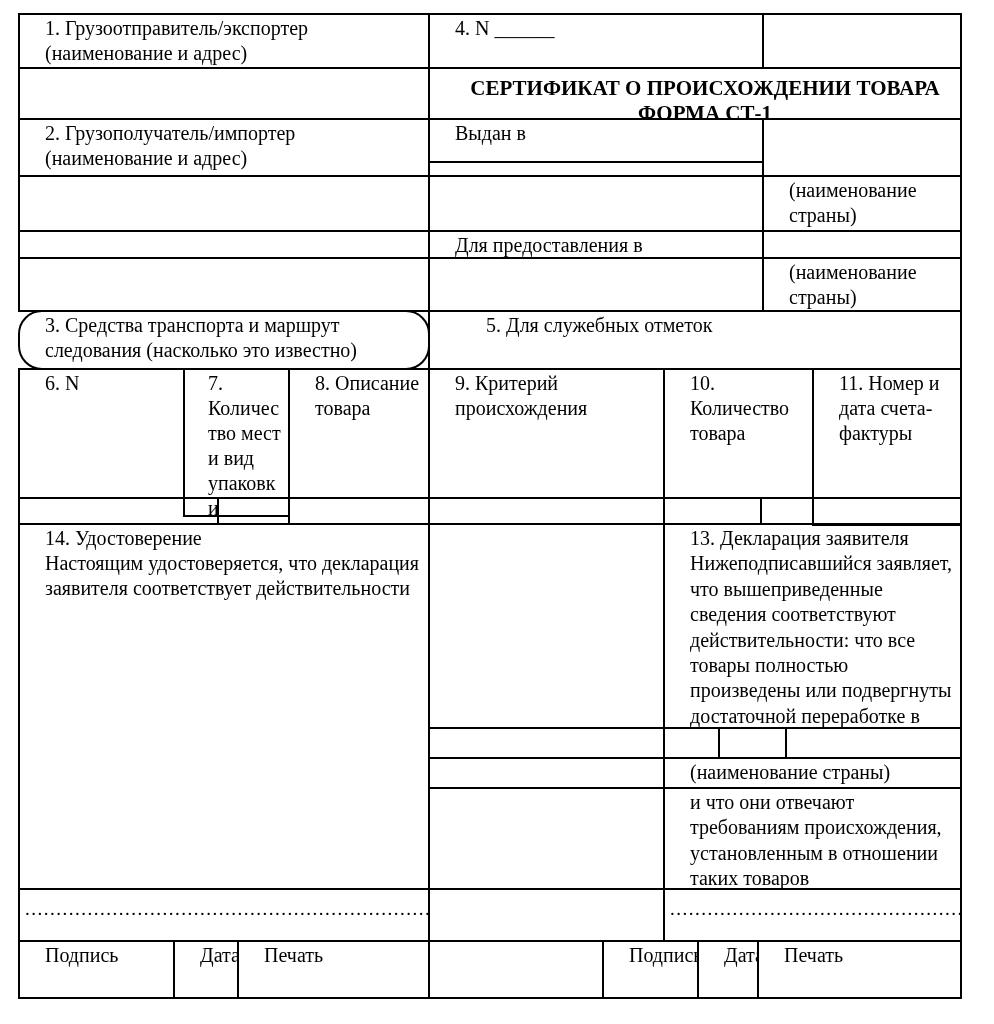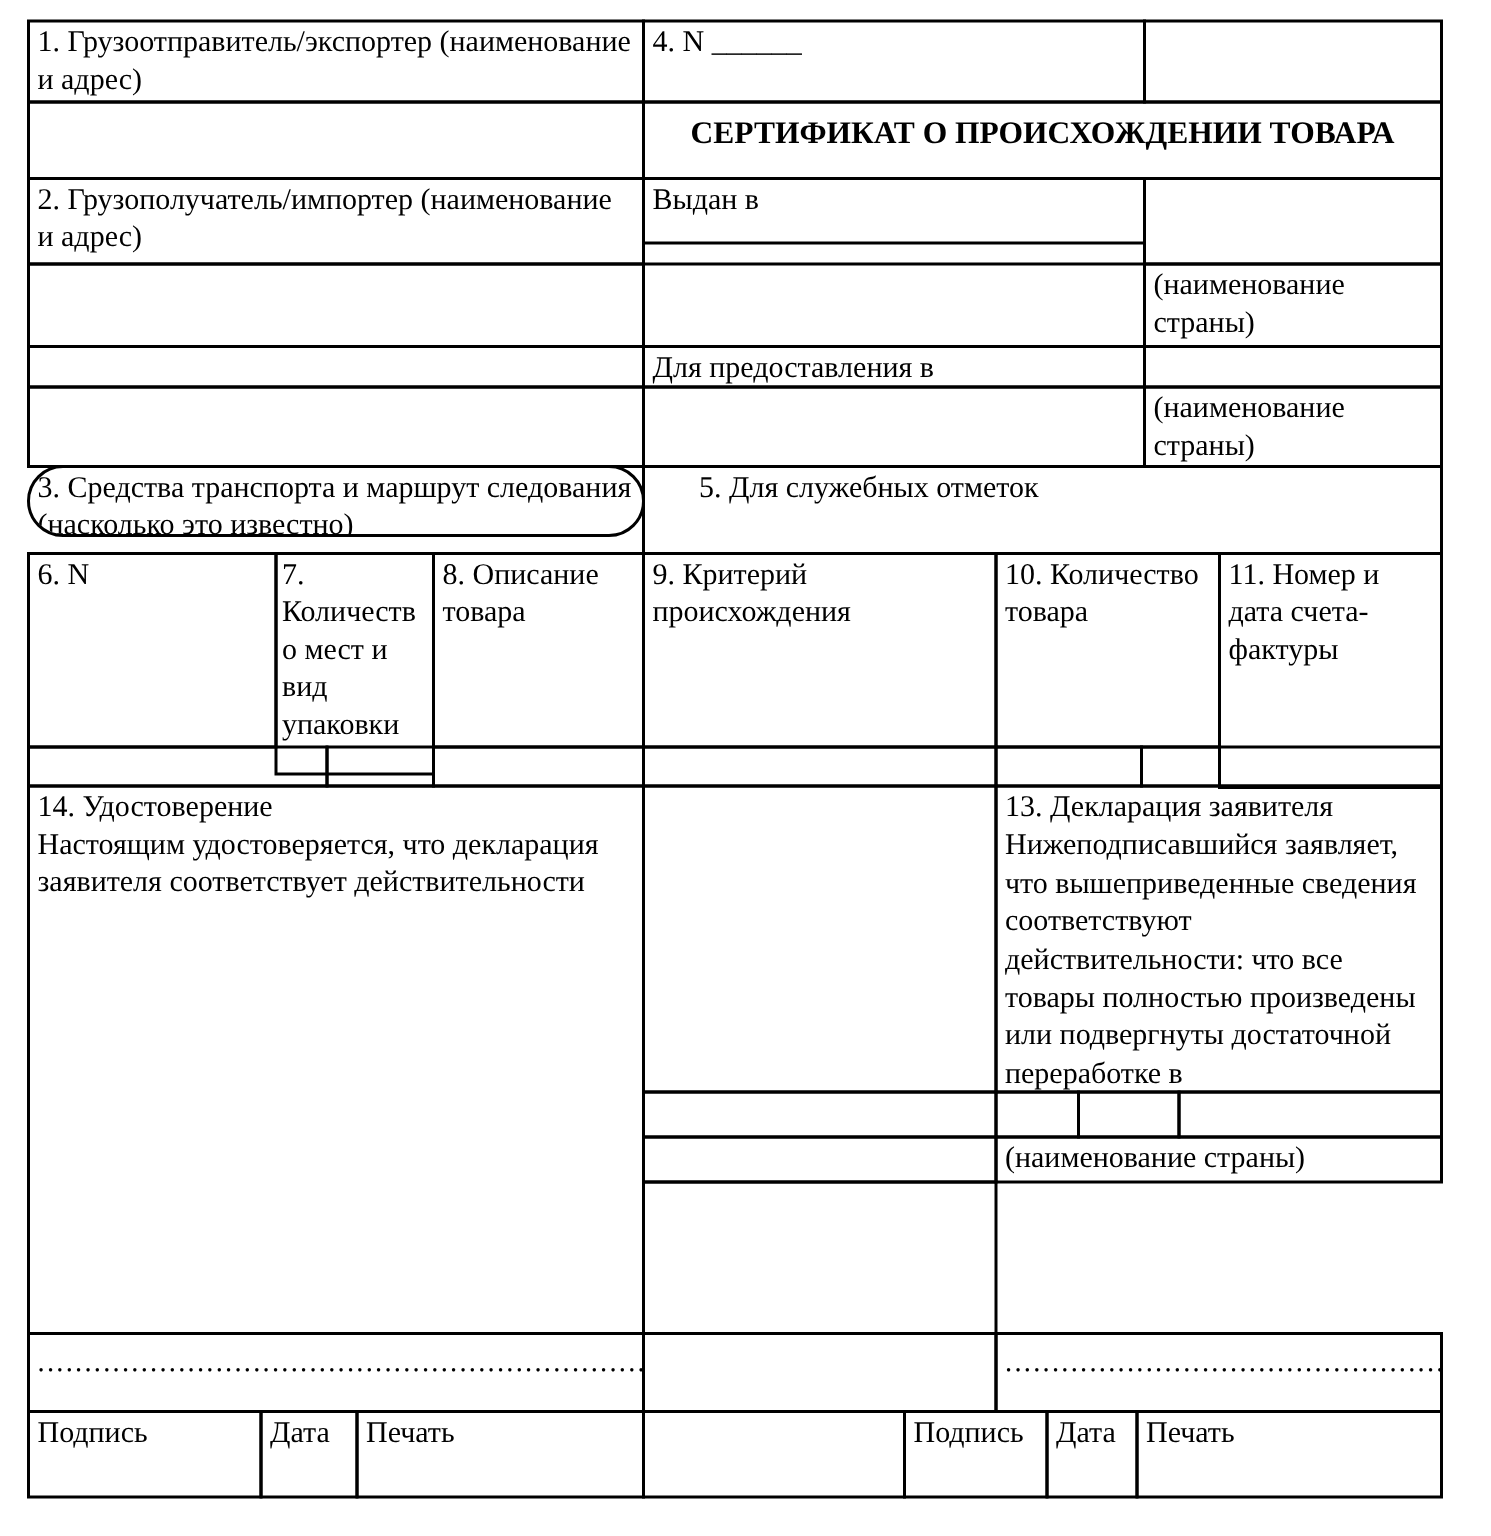--- a/index.html
+++ b/index.html
@@ -7,38 +7,39 @@
         font-family:"Liberation Serif", serif;color:#000;}
   .cell{position:absolute;box-sizing:border-box;border:2px solid #000;
         background:transparent;font-size:20px;line-height:1.25;padding:1px 5px;
         overflow:hidden;}
   .title-cell{text-align:center;font-weight:bold;font-size:21px;line-height:1.2;
         padding-top:7px;}
   .wrap-hard{overflow-wrap:break-word;word-break:break-word;padding:1px 3px;}
   .dots{word-break:break-all;letter-spacing:1.5px;line-height:1.2;
         padding-top:8px;font-size:19px;}
   .tall-note{line-height:1.27;}
-  .txt{display:block;}
+  .txt{display:block;margin-left:20px;}
 </style>
 </head>
 <body>
 
 <div class="page">
 
   <div class="cell" style="left:18px;top:13px;width:412px;height:56px;">
     <span class="txt">1. Грузоотправитель/экспортер (наименование и адрес)</span>
   </div>
   <div class="cell" style="left:428px;top:13px;width:336px;height:56px;">
     <span class="txt">4. N ______</span>
   </div>
   <div class="cell" style="left:762px;top:13px;width:200px;height:56px;"></div>
 
   <div class="cell" style="left:18px;top:67px;width:412px;height:53px;"></div>
   <div class="cell title-cell" style="left:428px;top:67px;width:534px;height:53px;">
     <span class="txt">СЕРТИФИКАТ О ПРОИСХОЖДЕНИИ ТОВАРА</span>
+    <span class="txt">ФОРМА СТ-1</span>
   </div>
 
   <div class="cell" style="left:18px;top:118px;width:412px;height:59px;">
     <span class="txt">2. Грузополучатель/импортер (наименование и адрес)</span>
   </div>
   <div class="cell" style="left:428px;top:118px;width:336px;height:45px;">
     <span class="txt">Выдан в</span>
   </div>
   <div class="cell" style="left:762px;top:118px;width:200px;height:59px;"></div>
 
@@ -53,21 +54,21 @@
     <span class="txt">Для предоставления в</span>
   </div>
   <div class="cell" style="left:762px;top:230px;width:200px;height:29px;"></div>
 
   <div class="cell" style="left:18px;top:257px;width:412px;height:55px;"></div>
   <div class="cell" style="left:428px;top:257px;width:336px;height:55px;"></div>
   <div class="cell" style="left:762px;top:257px;width:200px;height:55px;">
     <span class="txt">(наименование страны)</span>
   </div>
 
-  <div class="cell" style="left:18px;top:310px;width:412px;height:48px;border-radius:24px;">
+  <div class="cell" style="left:18px;top:310px;width:412px;height:60px;border-radius:24px;">
     <span class="txt">3. Средства транспорта и маршрут следования (насколько это известно)</span>
   </div>
   <div class="cell" style="left:428px;top:310px;width:534px;height:60px;padding-left:36px;">
     <span class="txt">5. Для служебных отметок</span>
   </div>
 
   <div class="cell" style="left:18px;top:368px;width:167px;height:131px;">
     <span class="txt">6. N</span>
   </div>
   <div class="cell wrap-hard" style="left:183px;top:368px;width:107px;height:149px;">
@@ -108,20 +109,23 @@
   <div class="cell" style="left:663px;top:727px;width:57px;height:32px;"></div>
   <div class="cell" style="left:718px;top:727px;width:69px;height:32px;"></div>
   <div class="cell" style="left:785px;top:727px;width:177px;height:32px;"></div>
 
   <div class="cell" style="left:428px;top:757px;width:237px;height:32px;"></div>
   <div class="cell" style="left:663px;top:757px;width:299px;height:32px;">
     <span class="txt">(наименование страны)</span>
   </div>
 
   <div class="cell" style="left:428px;top:787px;width:237px;height:103px;"></div>
+  <div class="cell tall-note" style="left:663px;top:787px;width:299px;height:103px;">
+    <span class="txt">и что они отвечают требованиям происхождения, установленным в отношении таких товаров</span>
+  </div>
 
   <div class="cell dots" style="left:18px;top:888px;width:412px;height:54px;">
     <span>............................................................................</span>
   </div>
   <div class="cell" style="left:428px;top:888px;width:237px;height:54px;"></div>
   <div class="cell dots" style="left:663px;top:888px;width:299px;height:54px;">
     <span>...........................................................................</span>
   </div>
 
   <div class="cell" style="left:18px;top:940px;width:157px;height:59px;">

